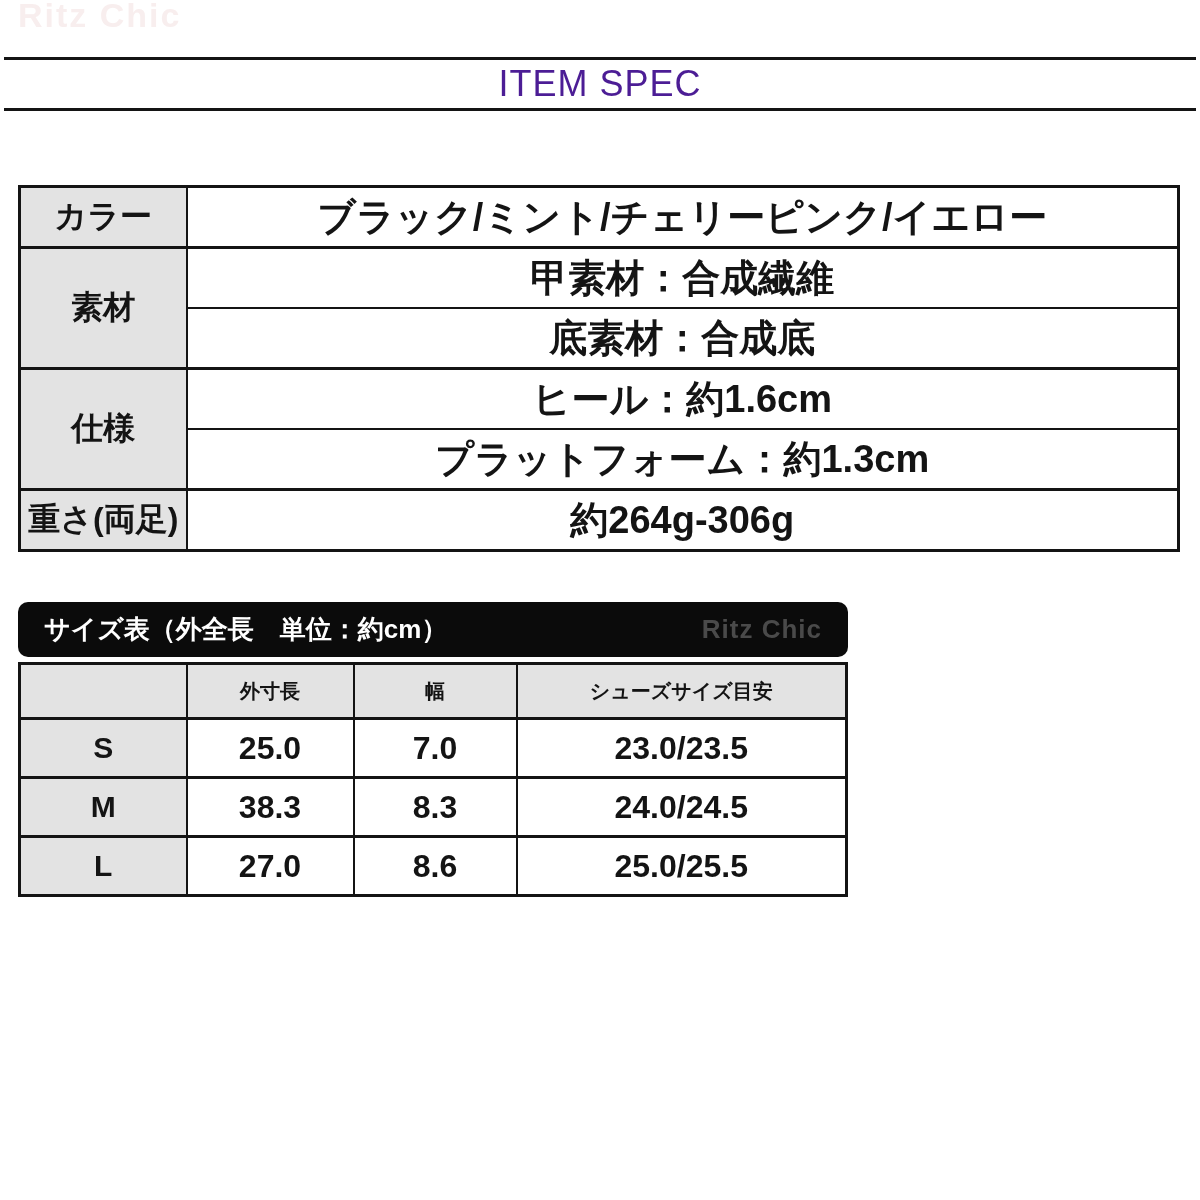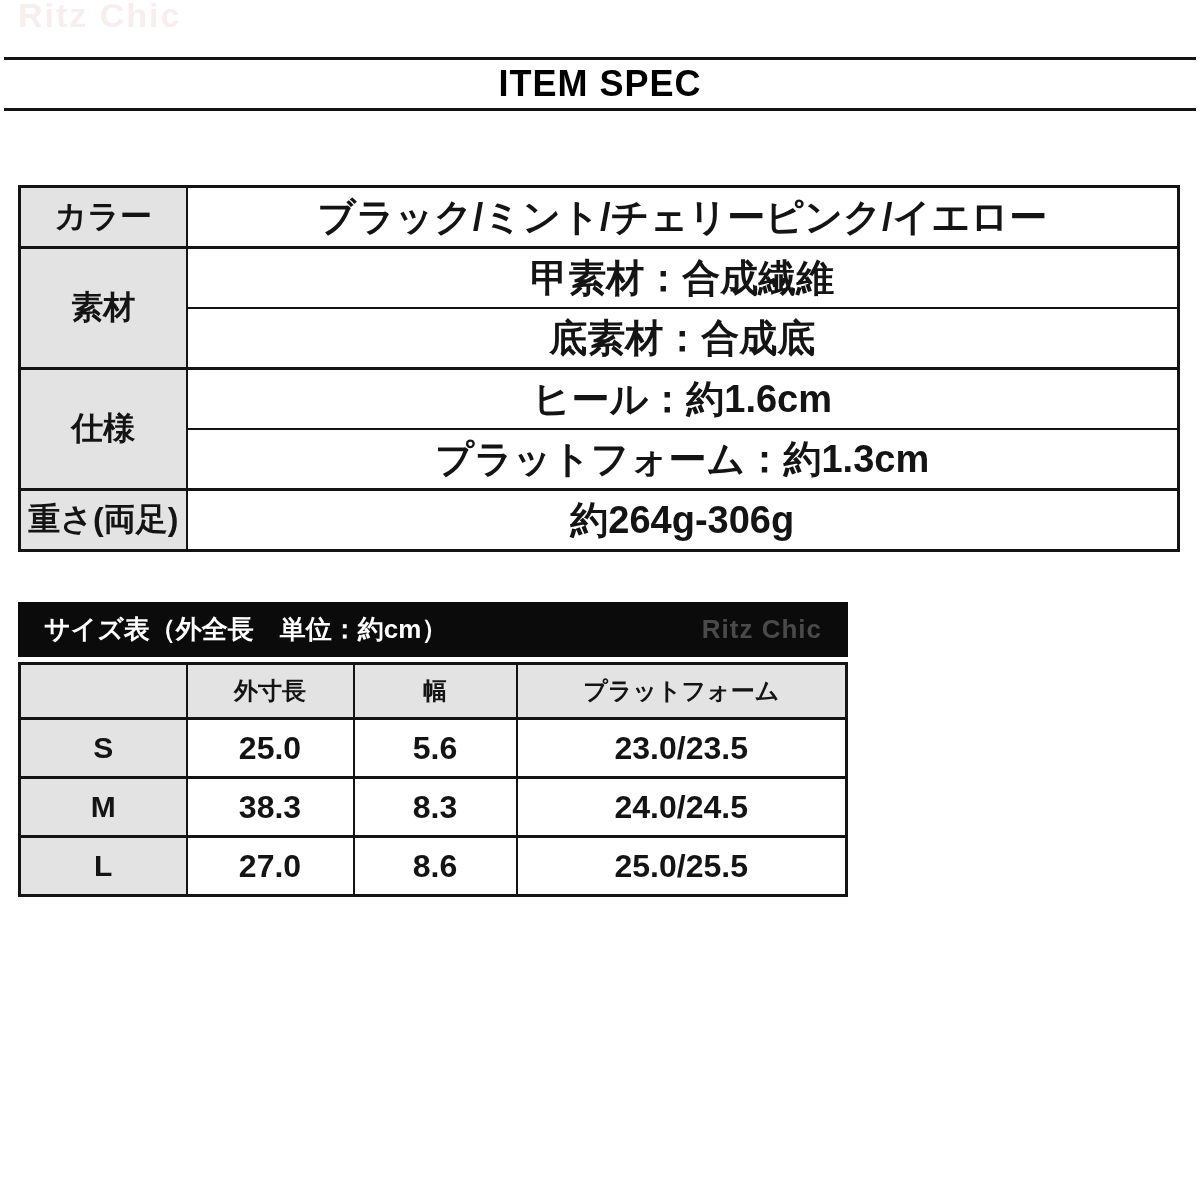--- a/index.html
+++ b/index.html
@@ -7,39 +7,39 @@
     position:relative;width:1200px;height:1200px;background:#ffffff;overflow:hidden;
     font-family:"Liberation Sans","DejaVu Sans",sans-serif;color:#141414;
   }
   
   .wm{position:absolute;top:-4px;left:18px;font-size:34px;font-weight:bold;
       color:#f8eeee;letter-spacing:2px;}
   
   .rule{position:absolute;left:4px;right:4px;height:3px;background:#141414;}
   .rule.top{top:57px;} .rule.bottom{top:108px;}
   .itemspec{position:absolute;top:63px;left:0;width:100%;text-align:center;
-      font-size:36px;font-weight:700;letter-spacing:1px;color:#000000;}
+      font-size:36px;font-weight:400;letter-spacing:1px;color:#4c1d95;}
   
   table{border-collapse:collapse;table-layout:fixed;}
   .spec{position:absolute;left:18px;top:185px;width:1162px;border:3px solid #141414;}
   .spec td{border:2px solid #141414;text-align:center;vertical-align:middle;
       padding:0;height:58px;font-weight:bold;font-size:38px;white-space:nowrap;}
   .spec tr.g td{border-top:3px solid #141414;}
   .spec td.lbl{background:#e3e3e3;font-size:32px;}
   
   .sizebar{position:absolute;left:18px;top:602px;width:830px;height:55px;background:#0b0b0b;
       display:flex;align-items:center;justify-content:space-between;
-      padding:0 26px;box-sizing:border-box;}
+      padding:0 26px;box-sizing:border-box;border-radius:10px;}
   .sizebar .t{color:#ffffff;font-weight:bold;font-size:26px;}
   .sizebar .b{color:#4a4a4a;font-weight:bold;font-size:26px;letter-spacing:1px;}
   
   .size{position:absolute;left:18px;top:662px;width:830px;border:3px solid #141414;}
   .size th,.size td{border:2px solid #141414;border-top-width:3px;border-bottom-width:3px;
       text-align:center;vertical-align:middle;padding:0;white-space:nowrap;}
-  .size th{background:#e3e3e3;font-size:24px;font-weight:bold;height:52px;}
+  .size th{background:#e3e3e3;font-size:20px;font-weight:bold;height:52px;}
   .size td{font-size:32px;font-weight:bold;height:56px;}
   .size td.szlbl{background:#e3e3e3;font-size:30px;}
   
   .notes{position:absolute;left:16px;top:1116px;font-size:25px;line-height:37px;color:#17171f;}
 </style>
 </head>
 <body>
 
 <div class="page">
 
@@ -90,28 +90,28 @@
         <col style="width:167px">
         <col style="width:167px">
         <col style="width:163px">
         <col>
       </colgroup>
     <thead>
       <tr>
         <th></th>
         <th>外寸長</th>
         <th>幅</th>
-        <th>プラットフォーム</th>
+        <th>シューズサイズ目安</th>
       </tr>
     </thead>
     <tbody>
       <tr>
         <td class="szlbl">S</td>
         <td>25.0</td>
-        <td>5.6</td>
+        <td>7.0</td>
         <td>23.0/23.5</td>
       </tr>
       <tr>
         <td class="szlbl">M</td>
         <td>38.3</td>
         <td>8.3</td>
         <td>24.0/24.5</td>
       </tr>
       <tr>
         <td class="szlbl">L</td>

